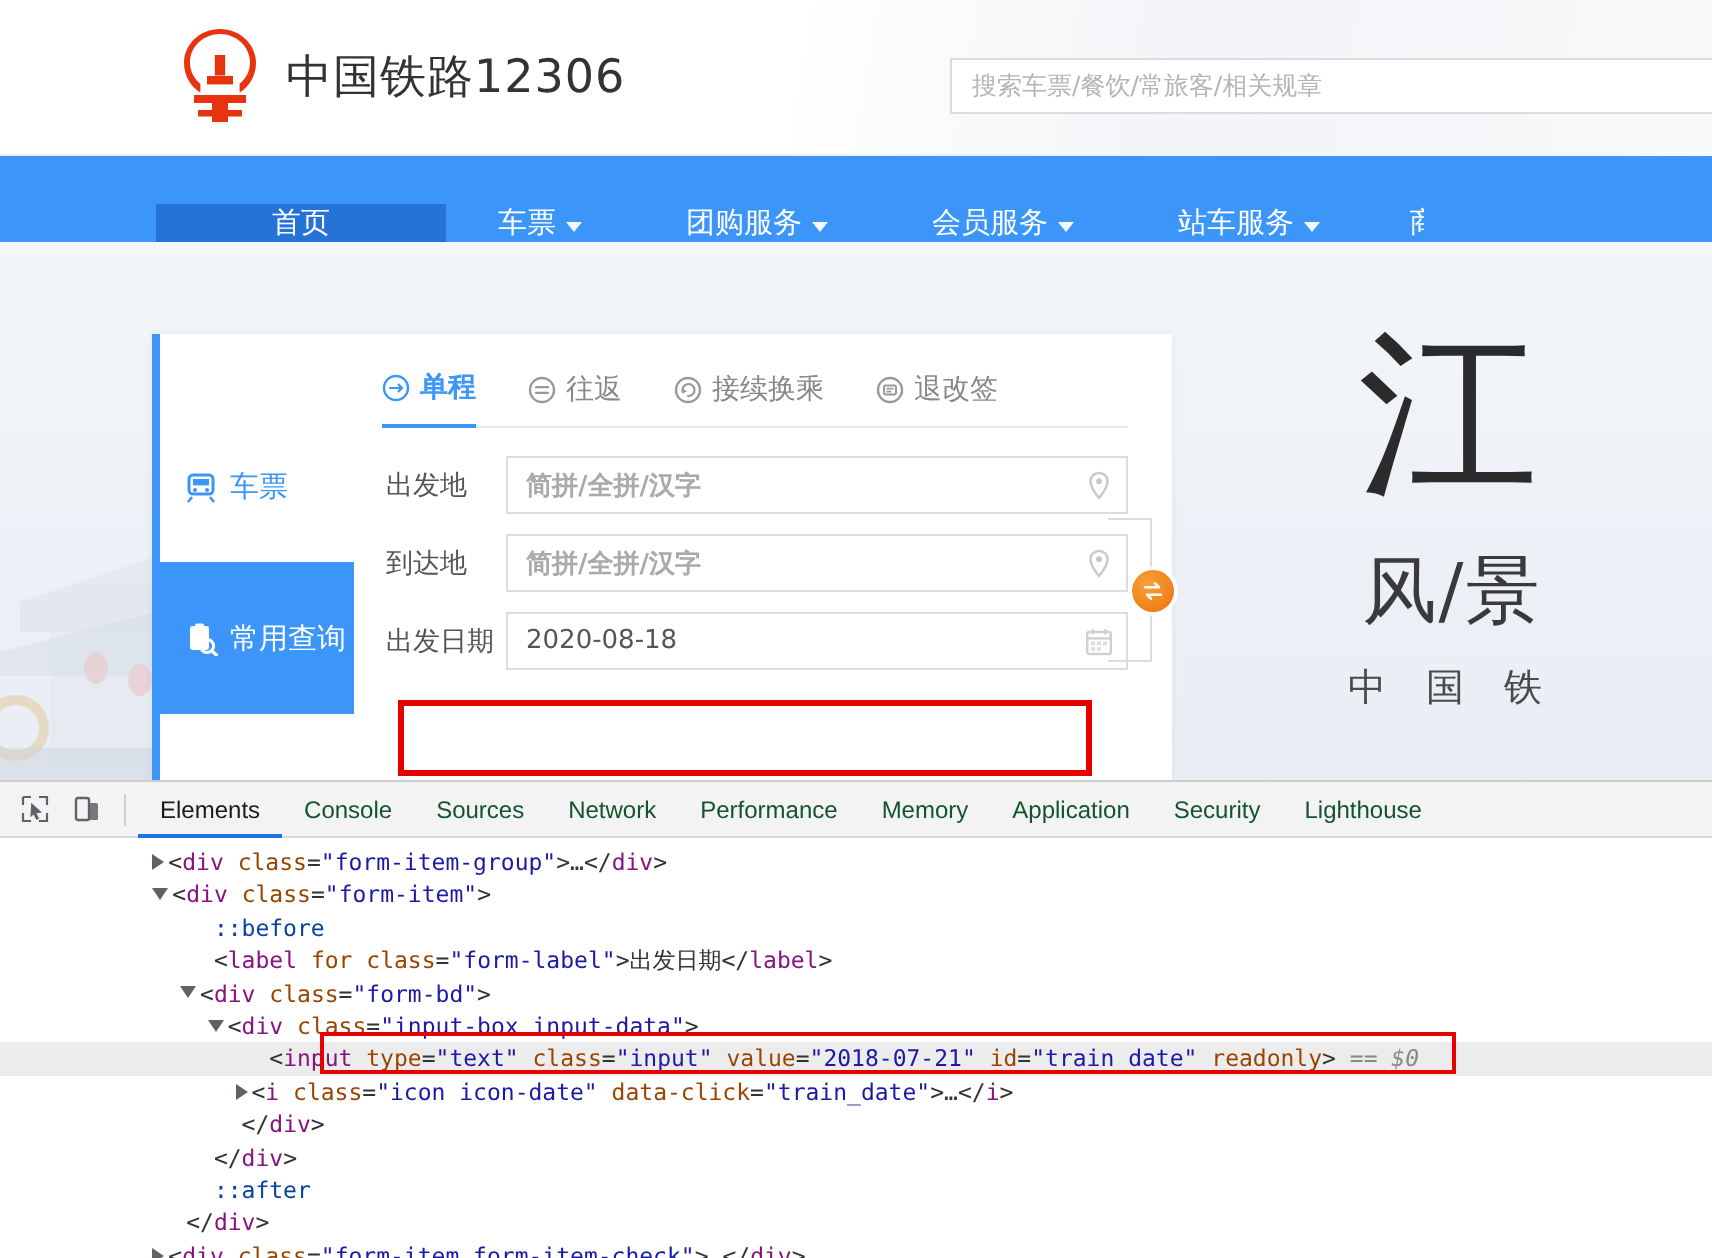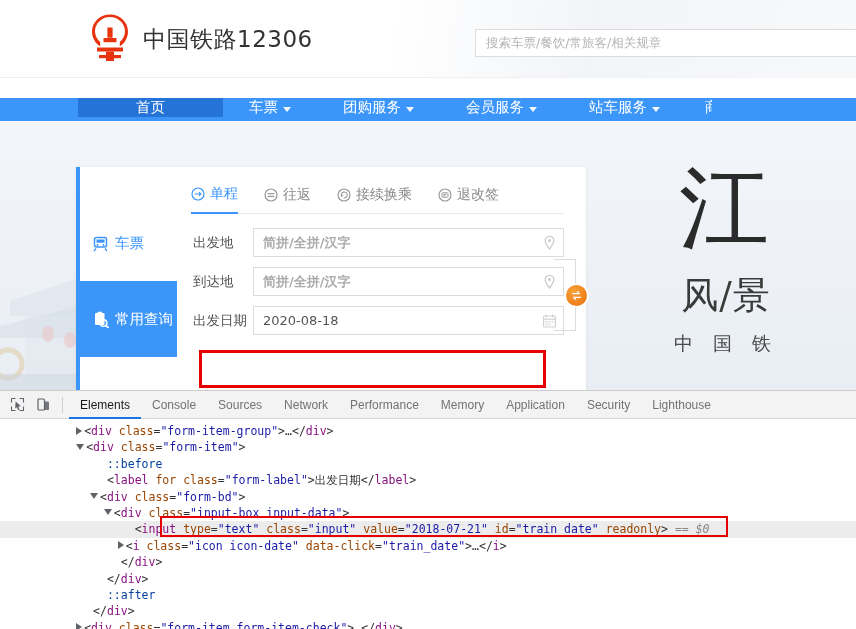--- a/index.html
+++ b/index.html
@@ -53,21 +53,21 @@
   .search-box .ph {
     font-size: 12.5px; color: #b5b5b5; padding-left: 10px;
     font-family: "DejaVu Sans", sans-serif; white-space: nowrap;
   }
 
   
   .main-nav {
     position: absolute; left: 0; top: 78px;
     width: 856px; height: 43px;
     background: #3c96fa;
-    display: flex; align-items: flex-start; margin-top: 20px;
+    display: flex; align-items: flex-end;
   }
   .nav-spacer { width: 78px; flex: 0 0 78px; background:#3c96fa; }
   .nav-item {
     display: flex; align-items: center; justify-content: center; gap: 5px;
     color: #fff; font-size: 14.5px; padding: 0 26px;
     font-family: "DejaVu Sans", sans-serif; white-space: nowrap;
     cursor: pointer;
   }
   .nav-item.home { background: #2673d8; width: 145px; padding: 0; flex: 0 0 145px; }
   .nav-item .caret {
@@ -127,21 +127,21 @@
   .side-item.active { background: #3c96fa; color: #fff; }
   .side-ico { width: 17px; height: 17px; flex: 0 0 17px; }
 
   .panel-main { flex: 1; padding: 18px 22px 0 14px; position: relative; }
   .tabs { display: flex; align-items: flex-end; gap: 26px; border-bottom: 1px solid #e8e8e8; }
   .tab {
     display: flex; align-items: center; gap: 5px;
     font-size: 14px; color: #888; padding-bottom: 9px;
     font-family: "DejaVu Sans", sans-serif; cursor: pointer; white-space: nowrap;
   }
-  .tab.active { color: #3c96fa; border-bottom: 2px solid #3c96fa; margin-bottom: -1px; }
+  .tab.active { color: #3c96fa; border-bottom: 2px solid #3c96fa; margin-bottom: -1px; font-weight: bold; }
   .tab-ico { width: 14px; height: 14px; flex: 0 0 14px; }
 
   .form-rows { margin-top: 14px; }
   .form-row { display: flex; align-items: center; margin-bottom: 10px; position: relative; }
   .form-label {
     width: 62px; flex: 0 0 62px; text-align: left; font-size: 13.5px; color: #555;
     font-family: "DejaVu Sans", sans-serif; padding-left: 2px;
   }
   .form-input {
     flex: 1; height: 29px; border: 1px solid #dcdcdc; background: #fff;
@@ -187,21 +187,21 @@
     padding-left: 4px;
   }
   .dt-icon-btn {
     width: 26px; height: 24px; display: flex; align-items: center; justify-content: center;
     cursor: pointer;
   }
   .dt-divider { width: 1px; height: 16px; background: #cfcfcf; margin: 0 6px; }
   .dt-tabs { display: flex; align-items: stretch; height: 28px; }
   .dt-tab {
     display: flex; align-items: center; padding: 0 11px;
-    font-size: 12px; color: #737373; cursor: pointer;
+    font-size: 12px; color: #14532d; cursor: pointer;
     font-family: "Liberation Sans", sans-serif;
   }
   .dt-tab.active { color: #1a1a1a; box-shadow: inset 0 -2px 0 #1a73e8; }
 
   .dom-tree {
     position: relative;
     padding: 4px 0 0 0;
     font-family: "DejaVu Sans Mono", "Liberation Mono", monospace;
     font-size: 11.5px;
     line-height: 16.4px;

